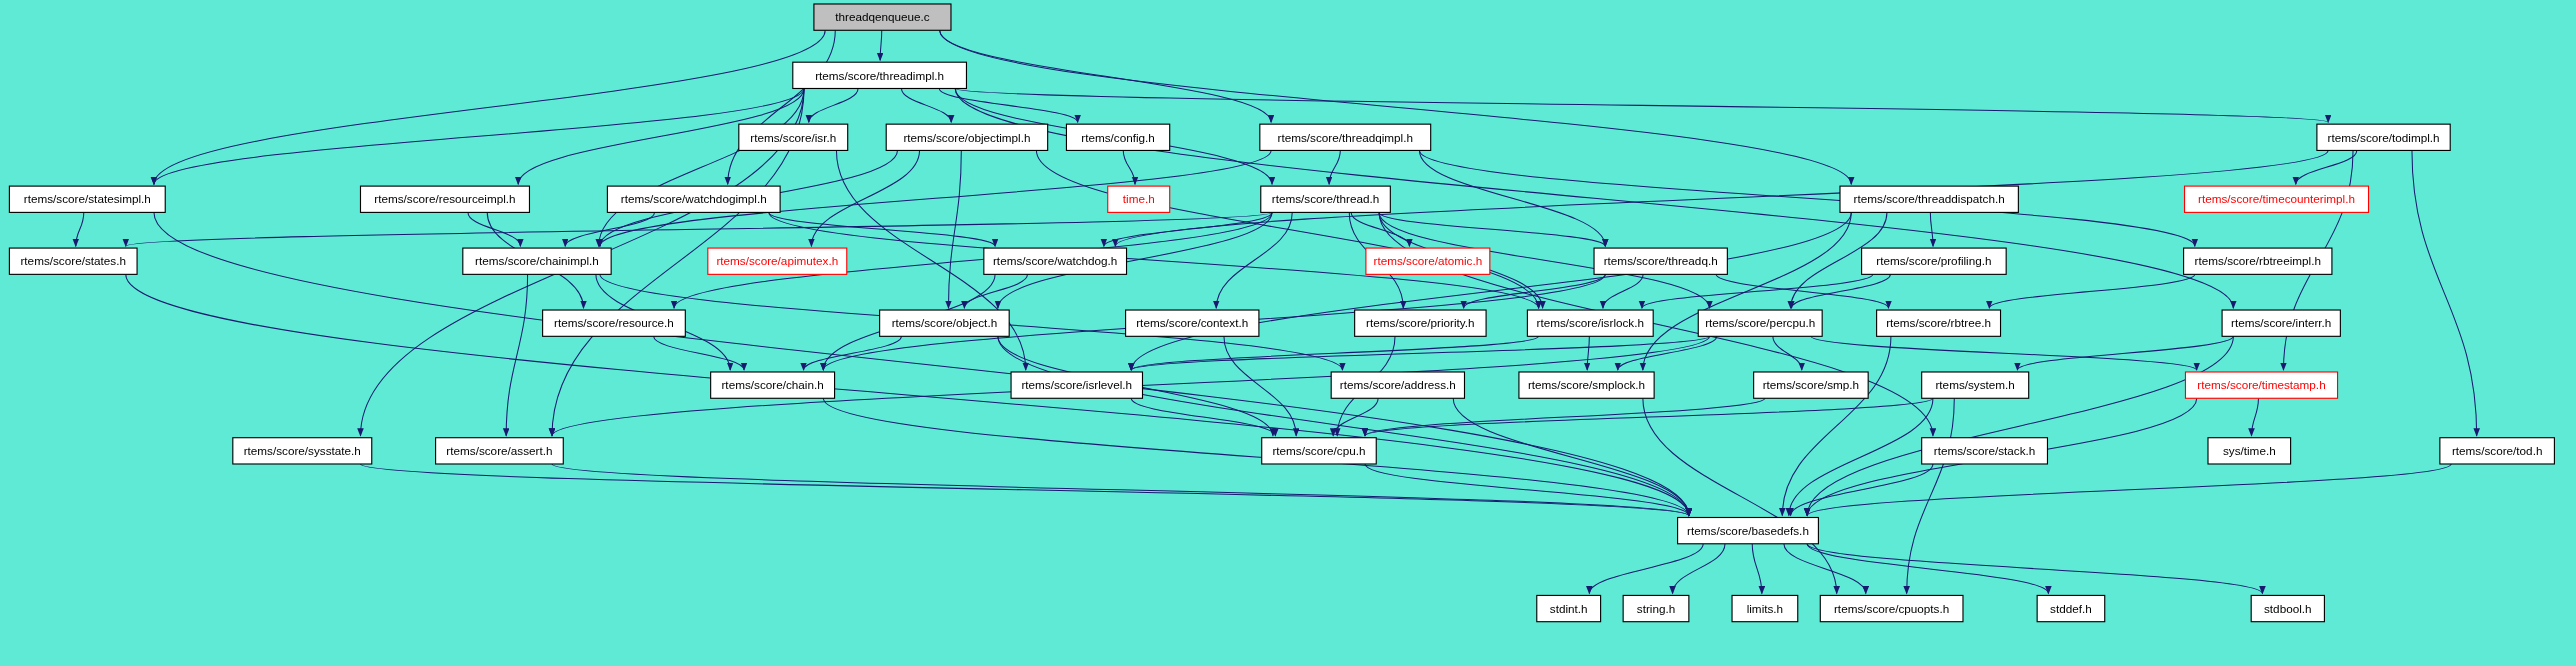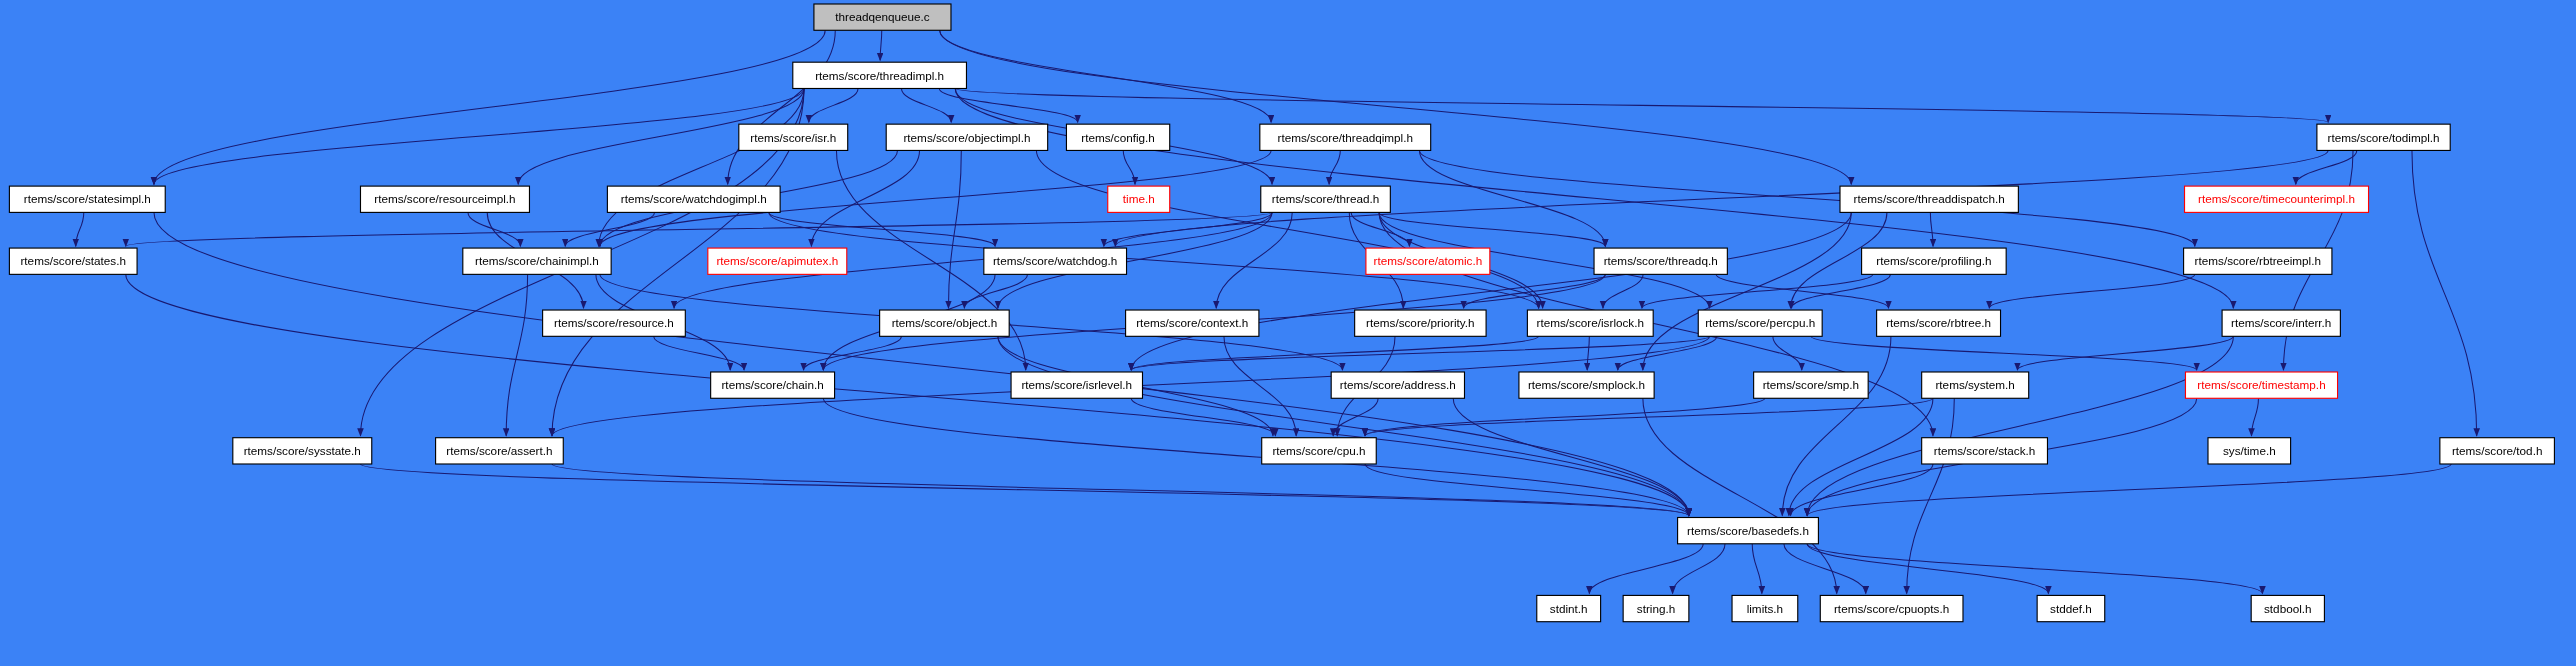--- a/index.html
+++ b/index.html
@@ -5,21 +5,21 @@
   html, body {
     margin: 0;
     padding: 0;
     background: #ffffff;
     font-family: "Liberation Sans", sans-serif;
   }
   #graph-wrap {
     position: relative;
     width: 2576px;
     height: 667px;
-    background: #3b82f6;
+    background: #5eead4;
     overflow: hidden;
     text-align: right;
   }
   svg { display: block; }
   text {
     font-family: "Liberation Sans", sans-serif;
     font-size: 12.5px;
   }
 </style>
 </head>

